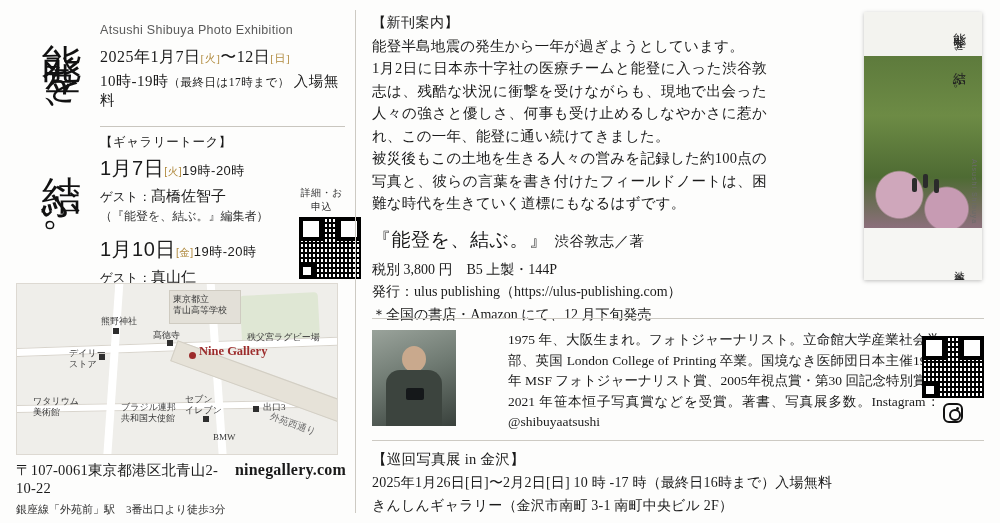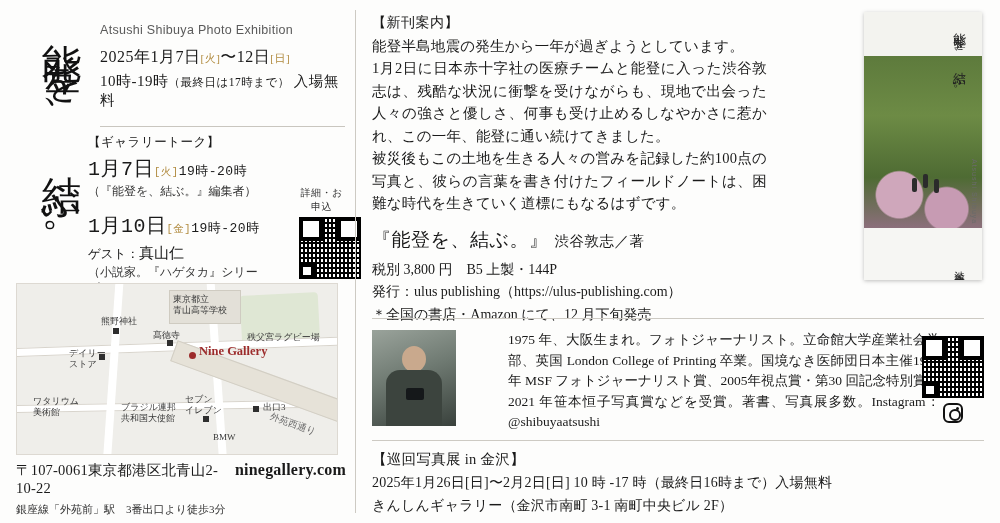--- a/index.html
+++ b/index.html
@@ -67,22 +67,22 @@
   }
   .exh-hours .note { font-size: 11.5px; }
   .exh-hours .free { font-size: 14.5px; margin-left: 4px; }
 
   .hr-left {
     position: absolute; left: 100px; top: 126px;
     width: 245px; height: 1px; background: #c9c6bf;
   }
 
   .talk-block {
-    position: absolute; left: 88px; top: 134px; width: 180px;
-    font-family: Liberation Mono, monospace;
+    position: absolute; left: 100px; top: 134px; width: 180px;
+    font-family: Liberation Sans, sans-serif;
   }
   .talk-head { font-size: 12.5px; letter-spacing: 0.5px; }
   .talk-date { font-size: 20px; margin-top: 4px; letter-spacing: 0.5px; }
   .talk-date .dw { font-size: 10.5px; color: #b08a3e; }
   .talk-date .tm { font-size: 13px; }
   .talk-guest { font-size: 12.5px; margin-top: 5px; }
   .talk-guest .nm { font-size: 15px; }
   .talk-sub { font-size: 12px; color: #333; margin-top: 2px; line-height: 1.35; }
   .talk-date.second { margin-top: 12px; }
 
@@ -314,20 +314,23 @@
         <span>10時-19時</span><span class="note">（最終日は17時まで）</span><span class="free">入場無料</span>
       </div>
     </div>
 
     <div class="hr-left"></div>
 
     <div class="talk-block">
       <div class="talk-head">【ギャラリートーク】</div>
       <div class="talk-date">
         <span>1月7日</span><span class="dw">[火]</span><span class="tm">19時-20時</span>
+      </div>
+      <div class="talk-guest">
+        <span>ゲスト：</span><span class="nm">髙橋佐智子</span>
       </div>
       <div class="talk-sub">（『能登を、結ぶ。』編集者）</div>
 
       <div class="talk-date second">
         <span>1月10日</span><span class="dw">[金]</span><span class="tm">19時-20時</span>
       </div>
       <div class="talk-guest">
         <span>ゲスト：</span><span class="nm">真山仁</span>
       </div>
       <div class="talk-sub">（小説家。『ハゲタカ』シリーズなど）</div>

